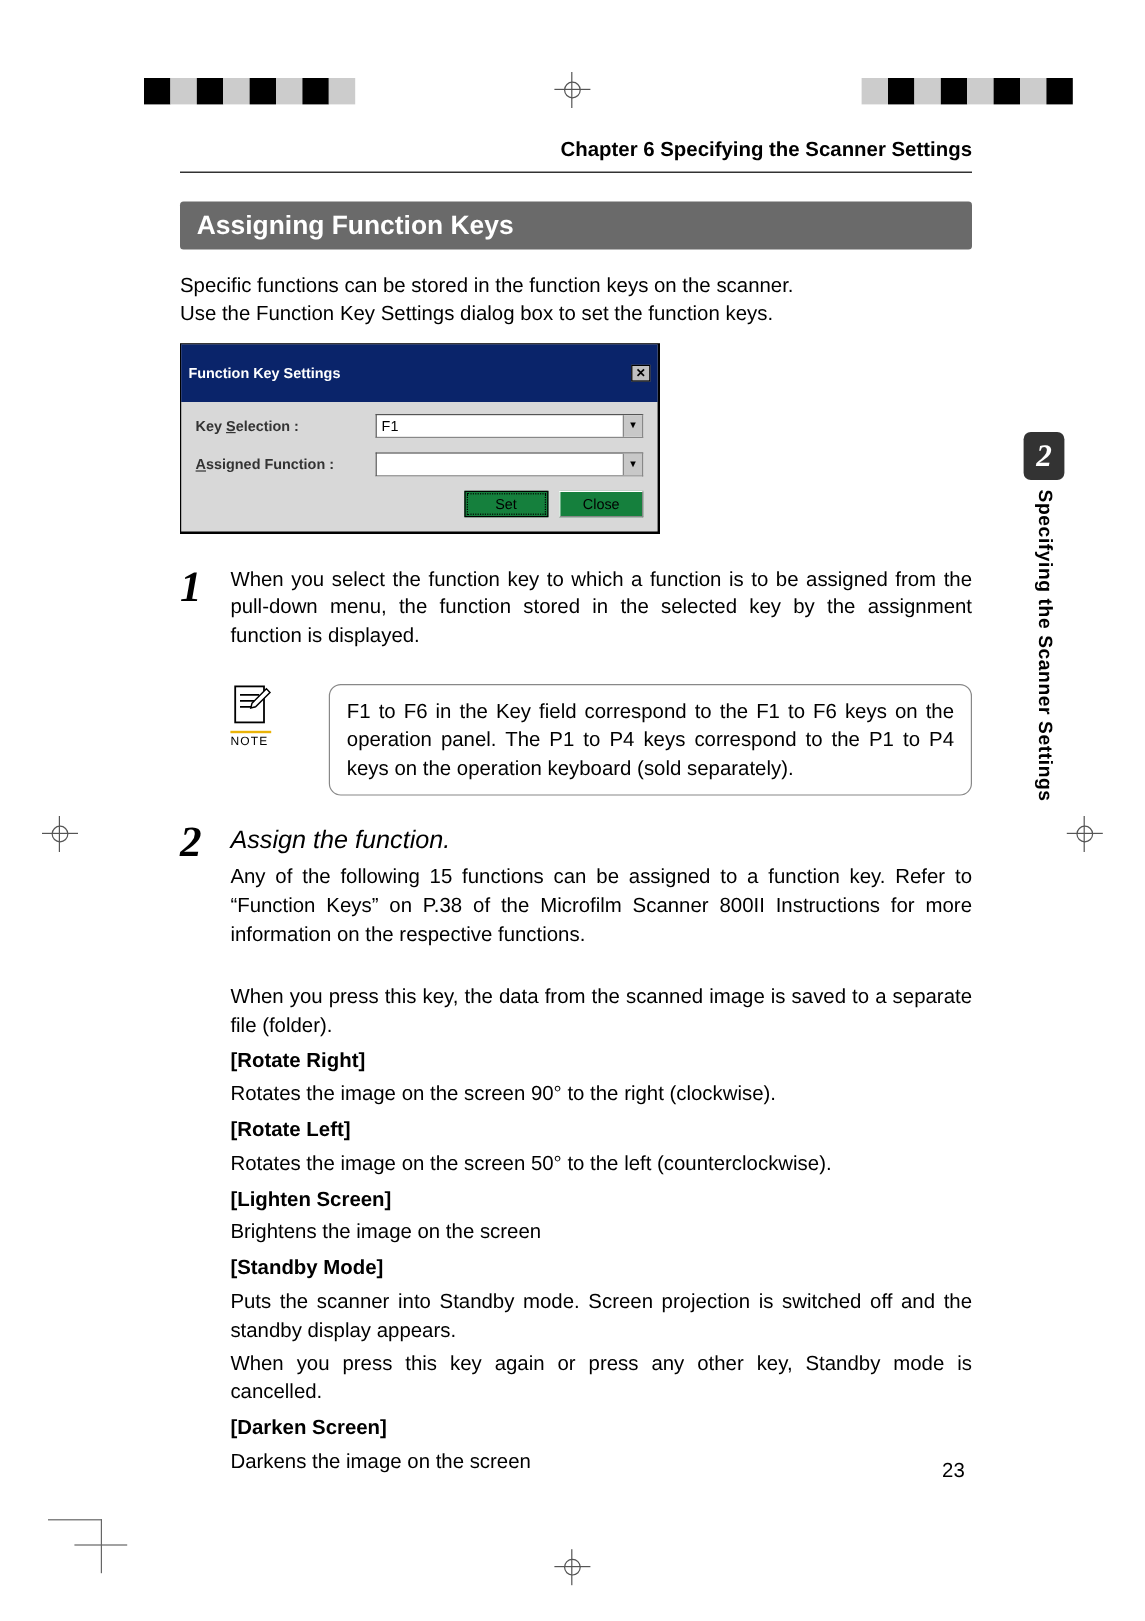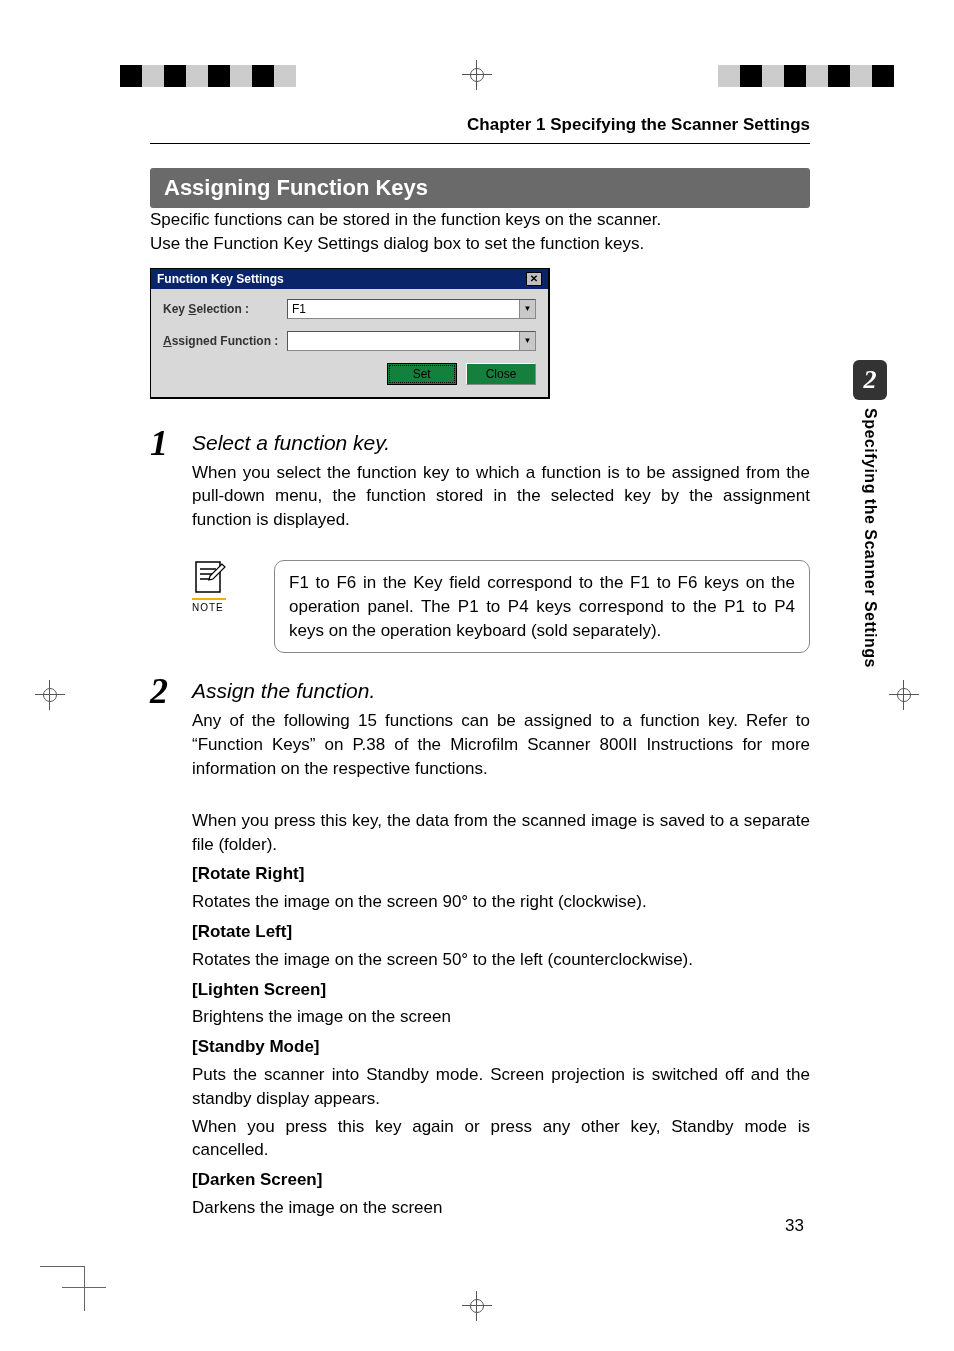--- a/index.html
+++ b/index.html
@@ -102,20 +102,21 @@
       margin-bottom: 24px;
     }
 
     .section-bar {
       background: #6a6a6a;
       color: #fff;
       font-size: 22px;
       font-weight: bold;
       padding: 7px 14px;
       border-radius: 3px;
+      margin-bottom: 18px;
     }
 
     .intro {
       font-size: 17px;
       line-height: 1.4;
       margin-bottom: 12px;
     }
 
     
     .dialog {
@@ -123,41 +124,41 @@
       border: 1px solid #000;
       border-right: 2px solid #000;
       border-bottom: 2px solid #000;
       background: #d8d8d8;
       margin-bottom: 26px;
       font-size: 12px;
     }
     .dialog-title {
       background: #0a246a;
       color: #fff;
-      padding: 3px 6px;
+      padding: 17px 6px;
       display: flex;
       justify-content: space-between;
       align-items: flex-start;
       font-weight: bold;
       gap: 48px;
     }
     .dialog-close {
       width: 16px; height: 14px;
       background: #c0c0c0;
       border: 1px solid #000;
       display: inline-flex;
       align-items: center;
       justify-content: center;
       font-size: 10px;
       color: #000;
       font-family: sans-serif;
     }
     .dialog-body { padding: 10px 12px 12px; }
     .dialog-row { display: flex; align-items: center; margin-bottom: 12px; }
-    .dialog-label { width: 124px; font-weight: bold; color: #333; }
+    .dialog-label { width: 150px; font-weight: bold; color: #333; }
     .dialog-label .ul { text-decoration: underline; }
     .dialog-field {
       flex: 1;
       background: #fff;
       border: 1px solid #888;
       border-top-color: #555;
       border-left-color: #555;
       height: 20px;
       display: flex;
       align-items: center;
@@ -321,21 +322,21 @@
     </div>
   </div>
 <div class="corner-mark corner-bl"></div>
 
 <div class="side-tab">
   <div class="tab-num">2</div>
   <div class="tab-text">Specifying the Scanner Settings</div>
 </div>
 
 <div class="page">
-  <div class="running-head">Chapter 1 Specifying the Scanner Settings</div>
+  <div class="running-head">Chapter 6 Specifying the Scanner Settings</div>
 
   <div class="section-bar">Assigning Function Keys</div>
 
   <p class="intro">
     <span>Specific functions can be stored in the function keys on the scanner.</span><br>
     <span>Use the Function Key Settings dialog box to set the function keys.</span>
   </p>
 
   <div class="dialog">
     <div class="dialog-title">
@@ -360,21 +361,20 @@
       <div class="dialog-buttons">
         <span class="dialog-btn focus">Set</span>
         <span class="dialog-btn">Close</span>
       </div>
     </div>
   </div>
 
   <div class="step">
     <div class="step-num">1</div>
     <div class="step-body">
-      <div class="step-title">Select a function key.</div>
       <div class="step-text">When you select the function key to which a function is to be assigned from the pull-down menu, the function stored in the selected key by the assignment function is displayed.</div>
     </div>
   </div>
 
   <div class="note-wrap">
     <div class="note-icon">
       <svg viewBox="0 0 34 34">
         <rect x="4" y="2" width="24" height="30" fill="none" stroke="#000" stroke-width="1.5"></rect>
         <line x1="8" y1="9" x2="24" y2="9" stroke="#000" stroke-width="1.5"></line>
         <line x1="8" y1="14" x2="24" y2="14" stroke="#000" stroke-width="1.5"></line>
@@ -415,13 +415,13 @@
       <p>Puts the scanner into Standby mode. Screen projection is switched off and the standby display appears.</p>
       <p>When you press this key again or press any other key, Standby mode is cancelled.</p>
     </div>
     <div class="item">
       <p class="fn-head">[Darken Screen]</p>
       <p>Darkens the image on the screen</p>
     </div>
   </div>
 </div>
 
-<div class="page-num">33</div>
+<div class="page-num">23</div>
 
 </body></html>

